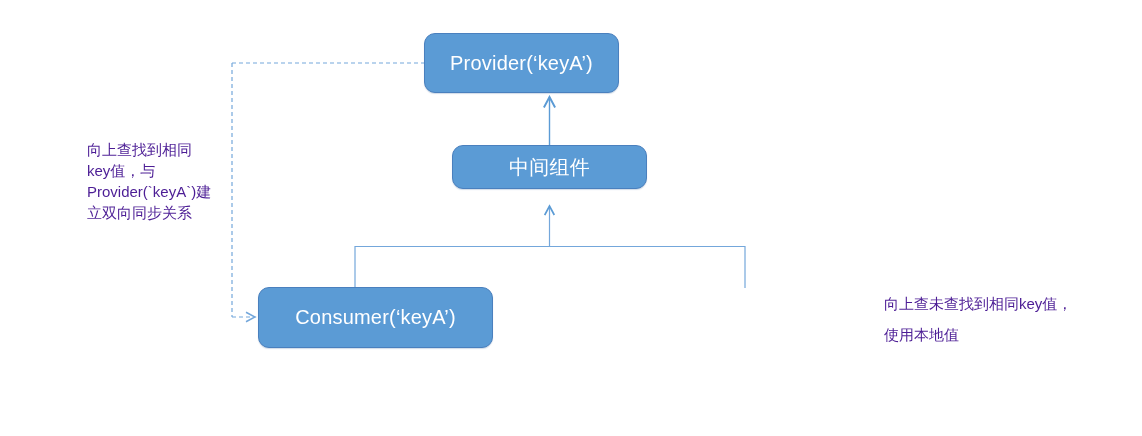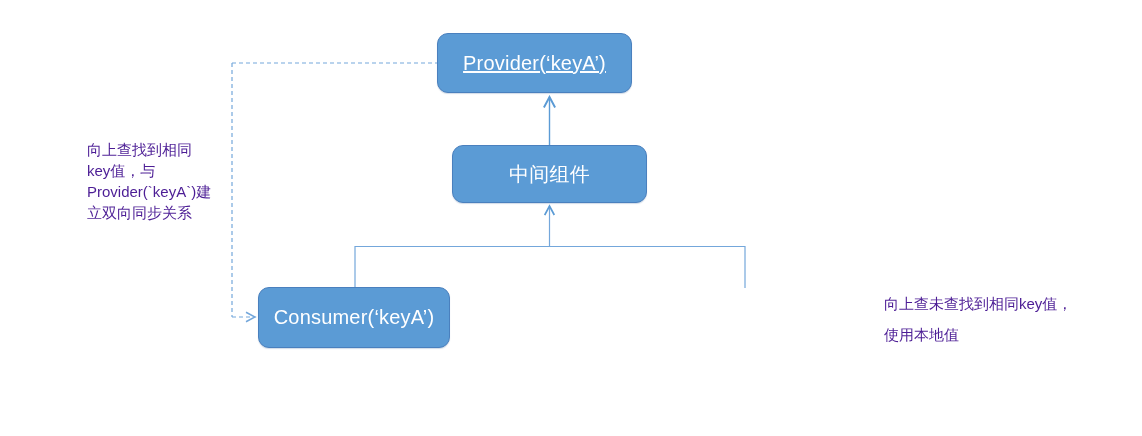--- a/index.html
+++ b/index.html
@@ -30,23 +30,23 @@
     border: 1.5px solid #4A80BE;
     border-radius: 11px;
     color: #ffffff;
     display: flex;
     align-items: center;
     justify-content: center;
     font-size: 20px;
     letter-spacing: 0.2px;
     box-shadow: 0 1px 1px rgba(70,110,160,0.25);
   }
-  .node-provider  { left: 437px; top: 33px;  width: 195px; height: 60px; text-decoration: underline; }
-  .node-middle    { left: 452px; top: 145px; width: 195px; height: 58px; }
-  .node-consumer-a{ left: 258px; top: 287px; width: 192px; height: 61px; }
+  .node-provider  { left: 424px; top: 33px;  width: 195px; height: 60px; }
+  .node-middle    { left: 452px; top: 145px; width: 195px; height: 44px; }
+  .node-consumer-a{ left: 258px; top: 287px; width: 235px; height: 61px; }
   .node-consumer-b{ left: 648px; top: 287px; width: 194px; height: 61px; }
   .note {
     position: absolute;
     color: #4c1d95;
     font-size: 15px;
     line-height: 21px;
     white-space: pre-line;
   }
   .note-left  { left: 87px;  top: 139px; width: 140px; }
   .note-right { left: 884px; top: 288px; width: 230px; line-height: 31px; }

